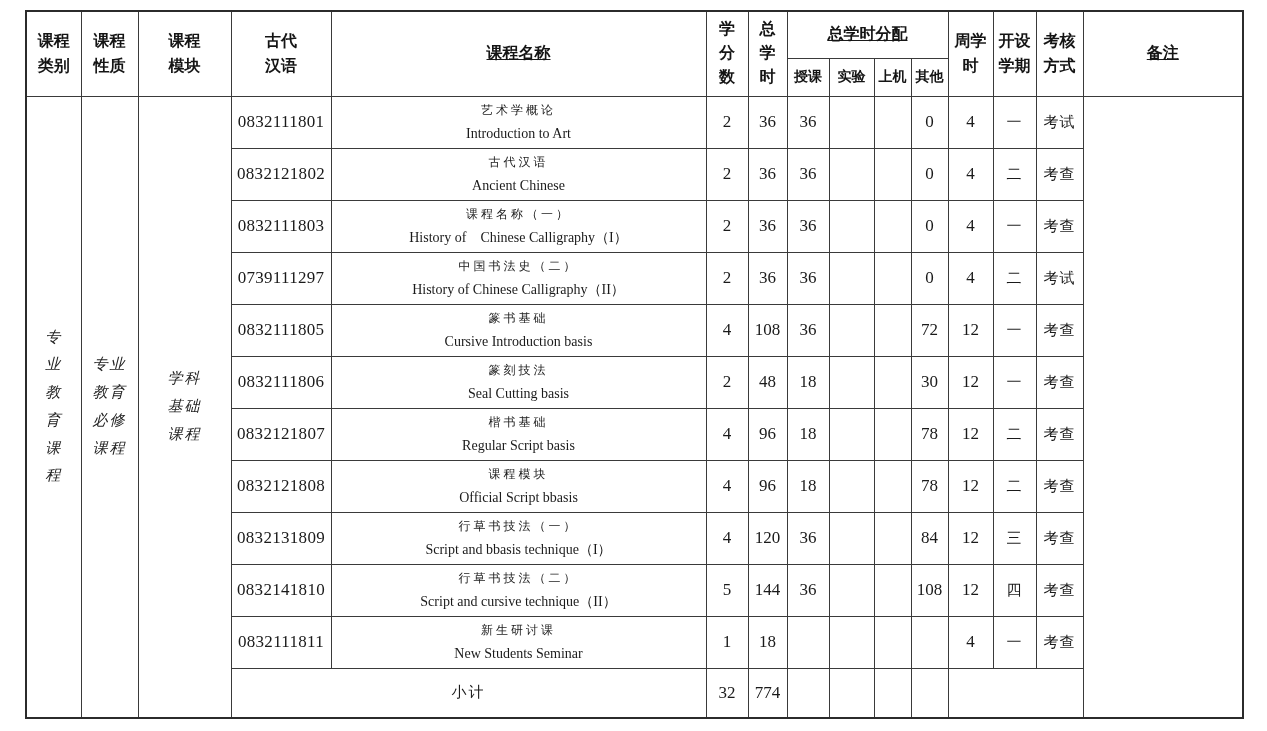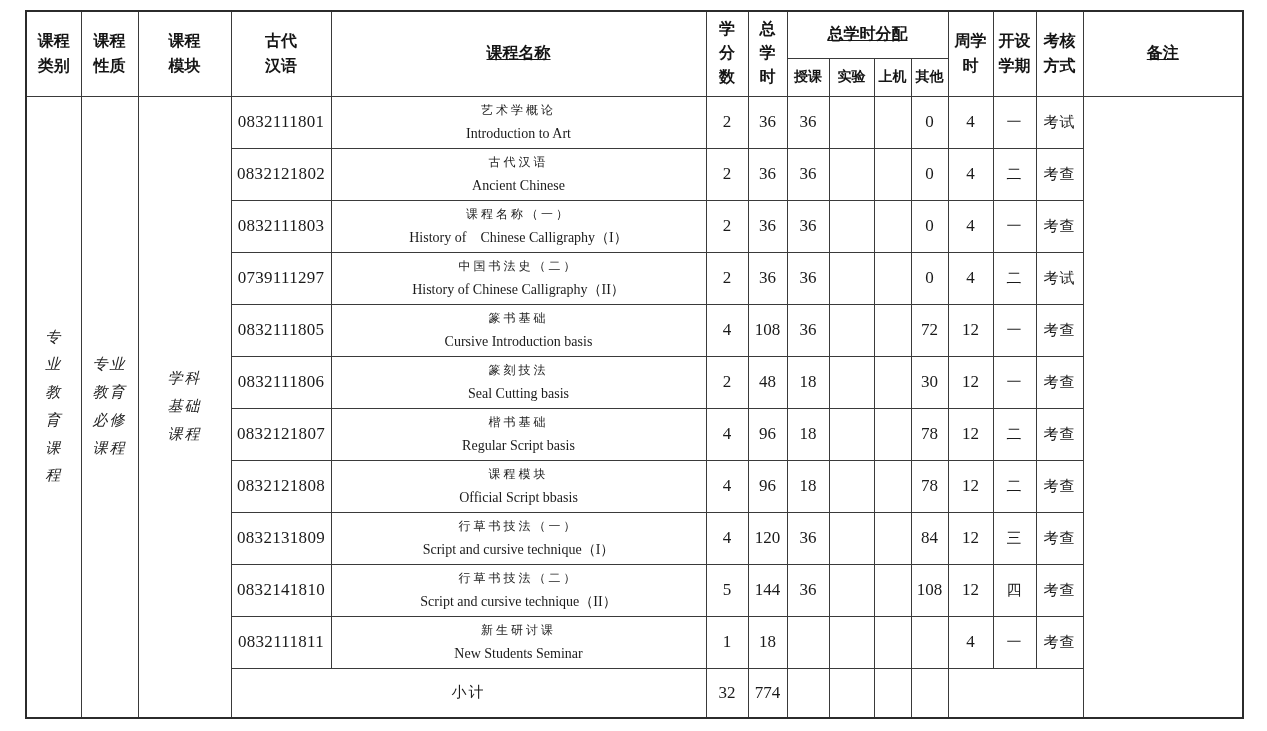--- a/index.html
+++ b/index.html
@@ -218,21 +218,21 @@
       <td class="num"></td>
       <td class="num">78</td>
       <td class="num">12</td>
       <td class="zh15">二</td>
       <td class="zh15">考查</td>
     </tr>
     <tr>
       <td class="code">0832131809</td>
       <td class="name">
         <div class="zh">行草书技法（一）</div>
-        <div class="en">Script and cursive technique（I）</div>
+        <div class="en">Script and bbasis technique（I）</div>
       </td>
       <td class="num">4</td>
       <td class="num">120</td>
       <td class="num">36</td>
       <td class="num"></td>
       <td class="num"></td>
       <td class="num">84</td>
       <td class="num">12</td>
       <td class="zh15">三</td>
       <td class="zh15">考查</td>

